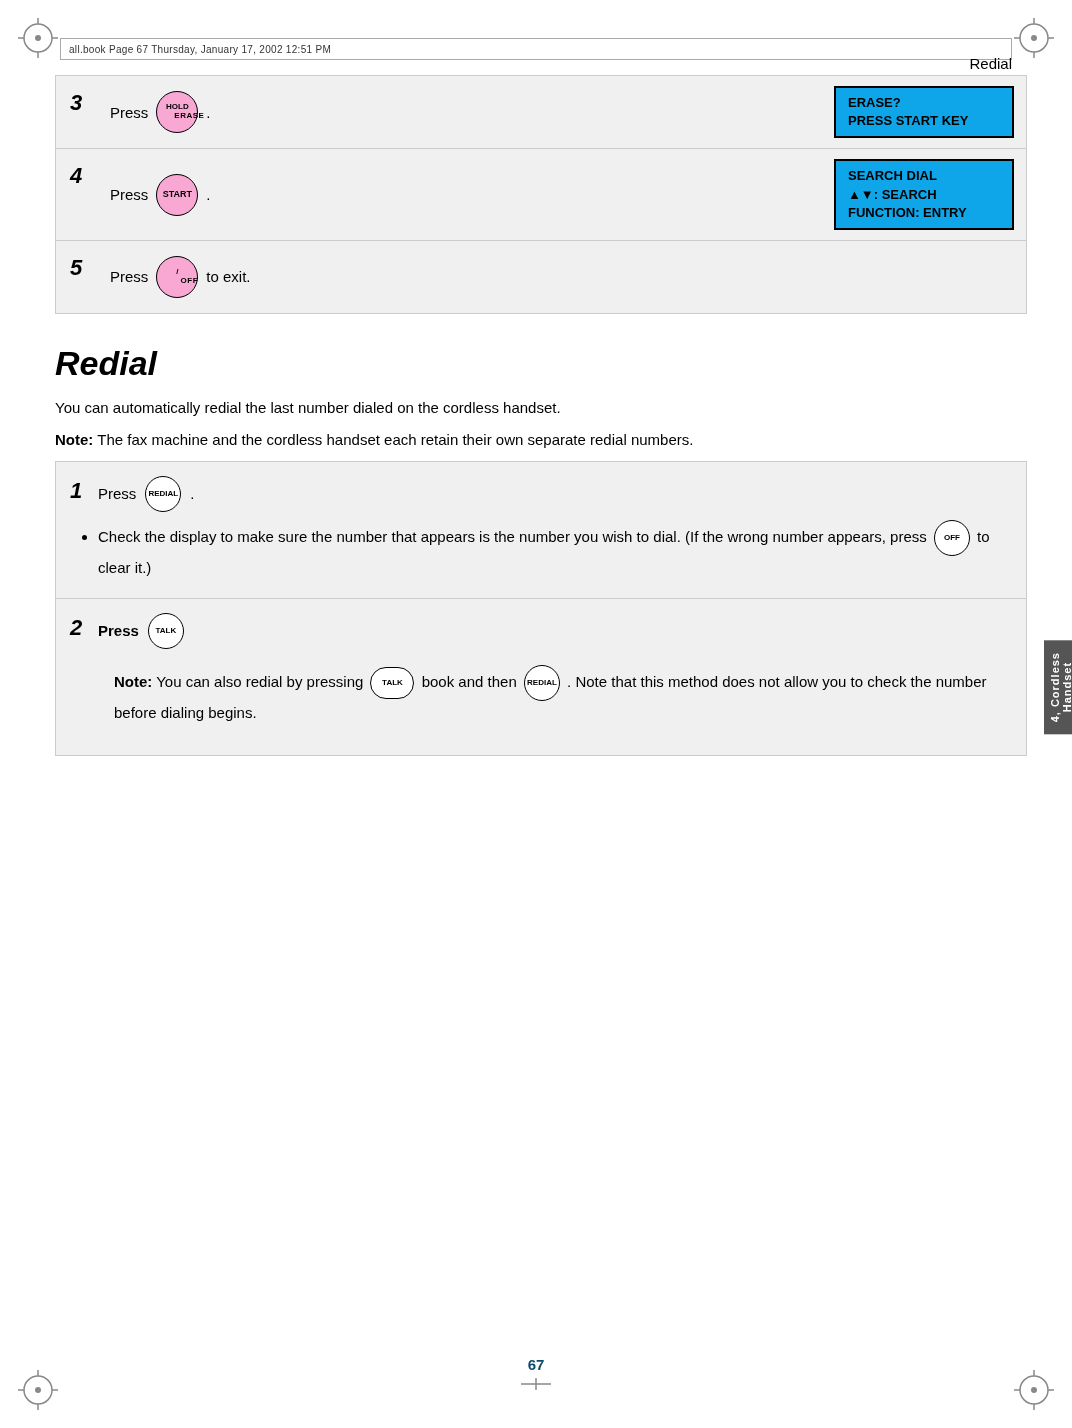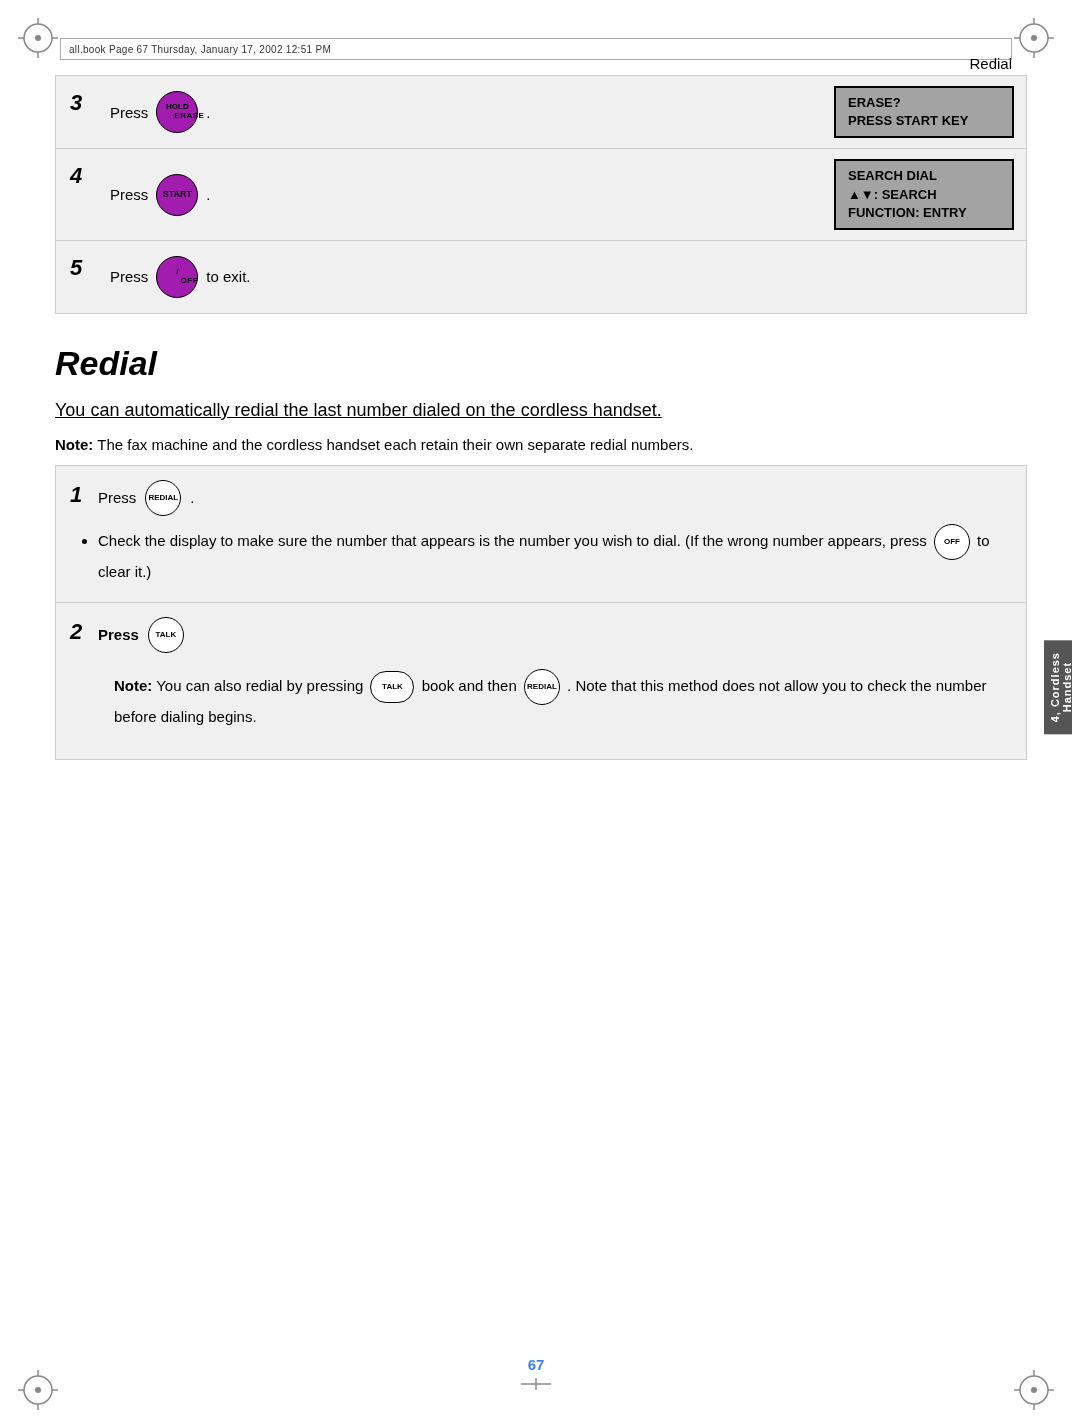--- a/index.html
+++ b/index.html
@@ -112,21 +112,21 @@
       display: flex;
       align-items: center;
       padding: 10px 12px;
       font-size: 15px;
       gap: 8px;
     }
 
     .step-display {
       margin-left: auto;
       border: 2px solid #000;
-      background: #a3a3a3;
+      background: #0ea5e9;
       padding: 6px 12px;
       font-size: 13px;
       font-weight: bold;
       min-width: 180px;
       line-height: 1.4;
     }
 
     
     .key-btn {
       display: inline-flex;
@@ -134,21 +134,21 @@
       align-items: center;
       justify-content: center;
       border: 1.5px solid #000;
       border-radius: 50%;
       width: 42px;
       height: 42px;
       font-size: 9px;
       font-weight: bold;
       text-align: center;
       line-height: 1.1;
-      background: #a21caf;
+      background: #f9a8d4;
       flex-shrink: 0;
       vertical-align: middle;
     }
     .key-btn .key-top {
       font-size: 8px;
       font-weight: bold;
       letter-spacing: 0px;
     }
     .key-btn .key-bottom {
       font-size: 8px;
@@ -167,24 +167,23 @@
 
     .redial-title {
       font-size: 34px;
       font-style: italic;
       font-weight: bold;
       color: #000;
       margin-bottom: 14px;
     }
 
     .redial-intro {
-      font-size: 18px;
+      font-size: 15px;
       margin-bottom: 10px;
       line-height: 1.5;
-      text-decoration: underline;
     }
 
     .redial-note {
       font-size: 15px;
       line-height: 1.5;
       margin-bottom: 9px;
     }
     .redial-note strong {
       font-weight: bold;
     }
@@ -278,21 +277,21 @@
 
     
     .page-number {
       position: absolute;
       bottom: 55px;
       left: 0;
       right: 0;
       text-align: center;
       font-size: 15px;
       font-weight: bold;
-      color: #3b82f6;
+      color: #0c4a6e;
     }
 
     
     .bottom-center-line {
       position: absolute;
       bottom: 40px;
       left: 50%;
       transform: translateX(-50%);
       width: 30px;
       height: 12px;

